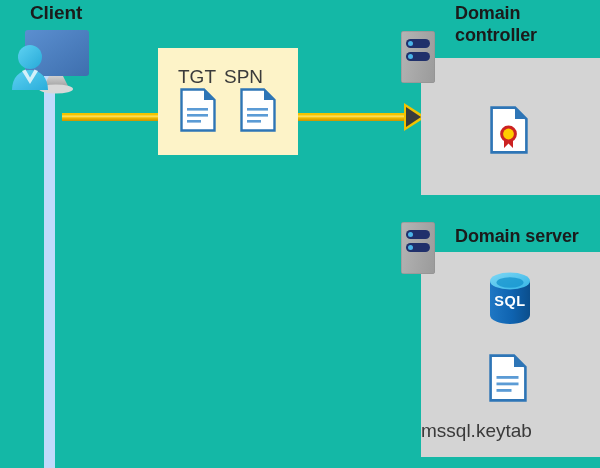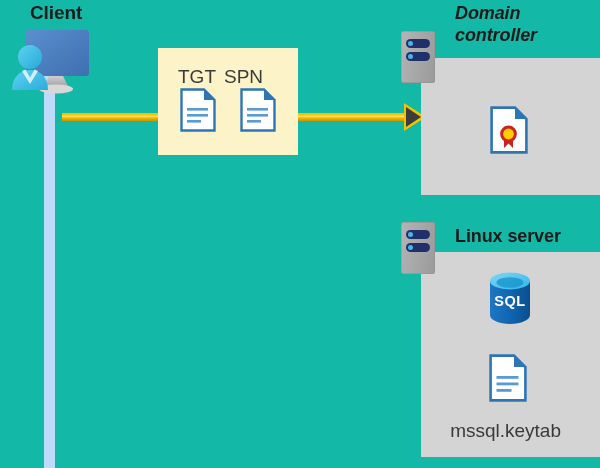--- a/index.html
+++ b/index.html
@@ -143,24 +143,24 @@
     position: absolute;
     left: 488px;
     top: 272px;
     width: 44px;
     height: 52px;
   }
 
   
   .keytab-caption {
     position: absolute;
-    left: 402px;
+    left: 421px;
     top: 420px;
     width: 159px;
-    text-align: right;
+    text-align: left;
     font-size: 19px;
     color: #3a3a3a;
   }
 
   
   .client-icon {
     position: absolute;
     left: 8px;
     top: 28px;
     width: 92px;
@@ -247,21 +247,21 @@
 
   <div class="server-icon server-dc">
     <div class="bar">
       <div class="led"></div>
     </div>
     <div class="bar">
       <div class="led"></div>
     </div>
   </div>
 
-  <div class="heading heading-dc" style="white-space:pre-line;font-style:italic;">Domain
+  <div class="heading heading-dc" style="white-space:pre-line;">Domain
 controller</div>
 
   <div class="doc-icon" style="left:490px; top:106px; width:38px; height:48px;">
     <svg width="38" height="48" viewBox="0 0 38 48" xmlns="http://www.w3.org/2000/svg">
       <path d="M1.6 1.6 H25 L36.4 13 V46.4 H1.6 Z" fill="#ffffff" stroke="#2e75b6" stroke-width="2.6"></path>
       <path d="M25 1.6 L36.4 13 H25 Z" fill="#2e75b6"></path>
 
       <path d="M14 30 L14 42 L18.5 37.5 L23 42 L23 30 Z" fill="#cc2222"></path>
 
       <circle cx="18.5" cy="28" r="8.4" fill="#cc2222"></circle>
@@ -274,21 +274,21 @@
 
   <div class="server-icon server-lx">
     <div class="bar">
       <div class="led"></div>
     </div>
     <div class="bar">
       <div class="led"></div>
     </div>
   </div>
 
-  <div class="heading heading-linux">Linux server</div>
+  <div class="heading heading-linux">Domain server</div>
 
   <div class="sql-icon">
     <svg width="44" height="52" viewBox="0 0 44 52" xmlns="http://www.w3.org/2000/svg">
       <defs>
         <linearGradient id="gCyl" x1="0" y1="0" x2="1" y2="0">
           <stop offset="0" stop-color="#1e77c4"></stop>
           <stop offset="0.55" stop-color="#0f63b0"></stop>
           <stop offset="1" stop-color="#0b4e8c"></stop>
         </linearGradient>
         <linearGradient id="gTop" x1="0" y1="0" x2="1" y2="1">

